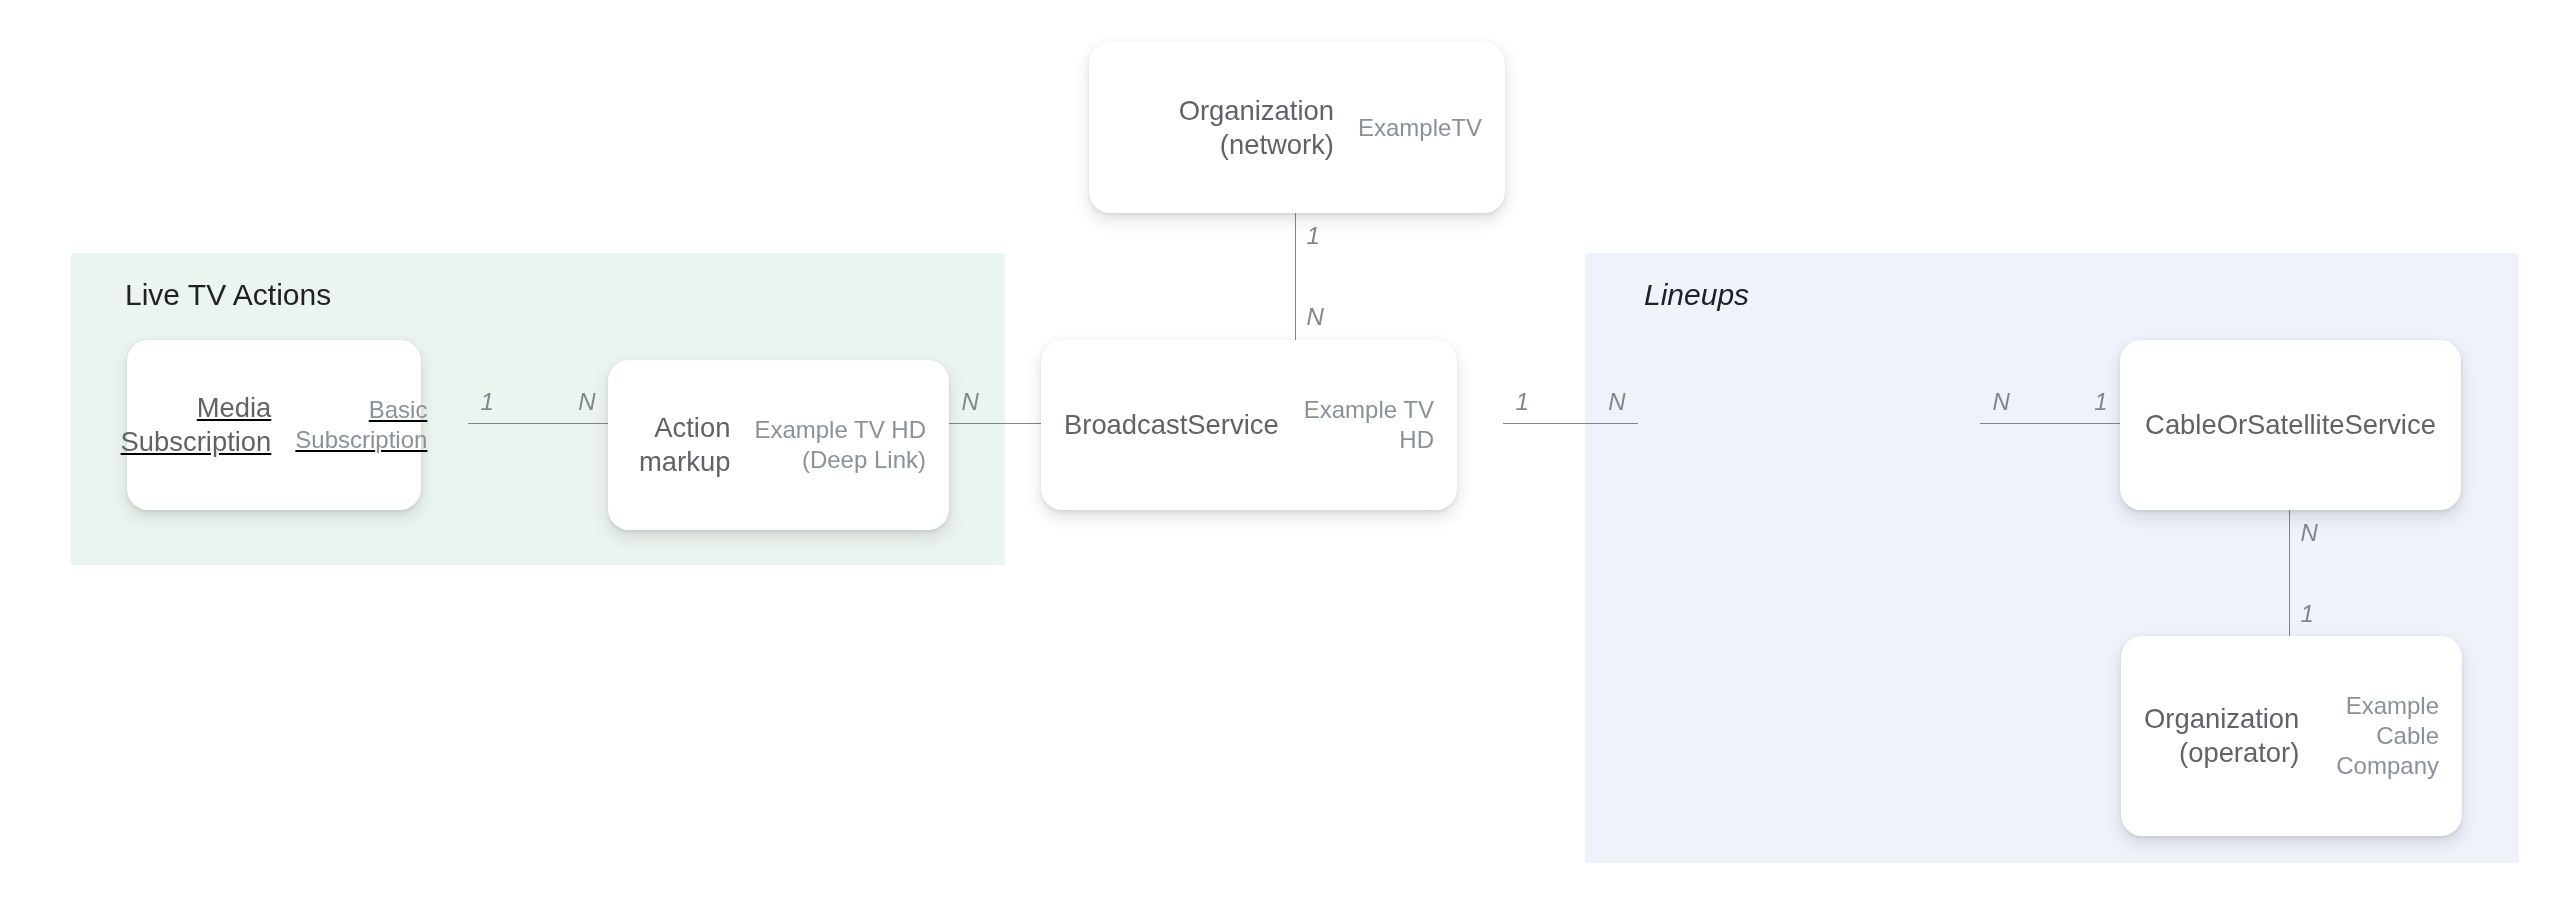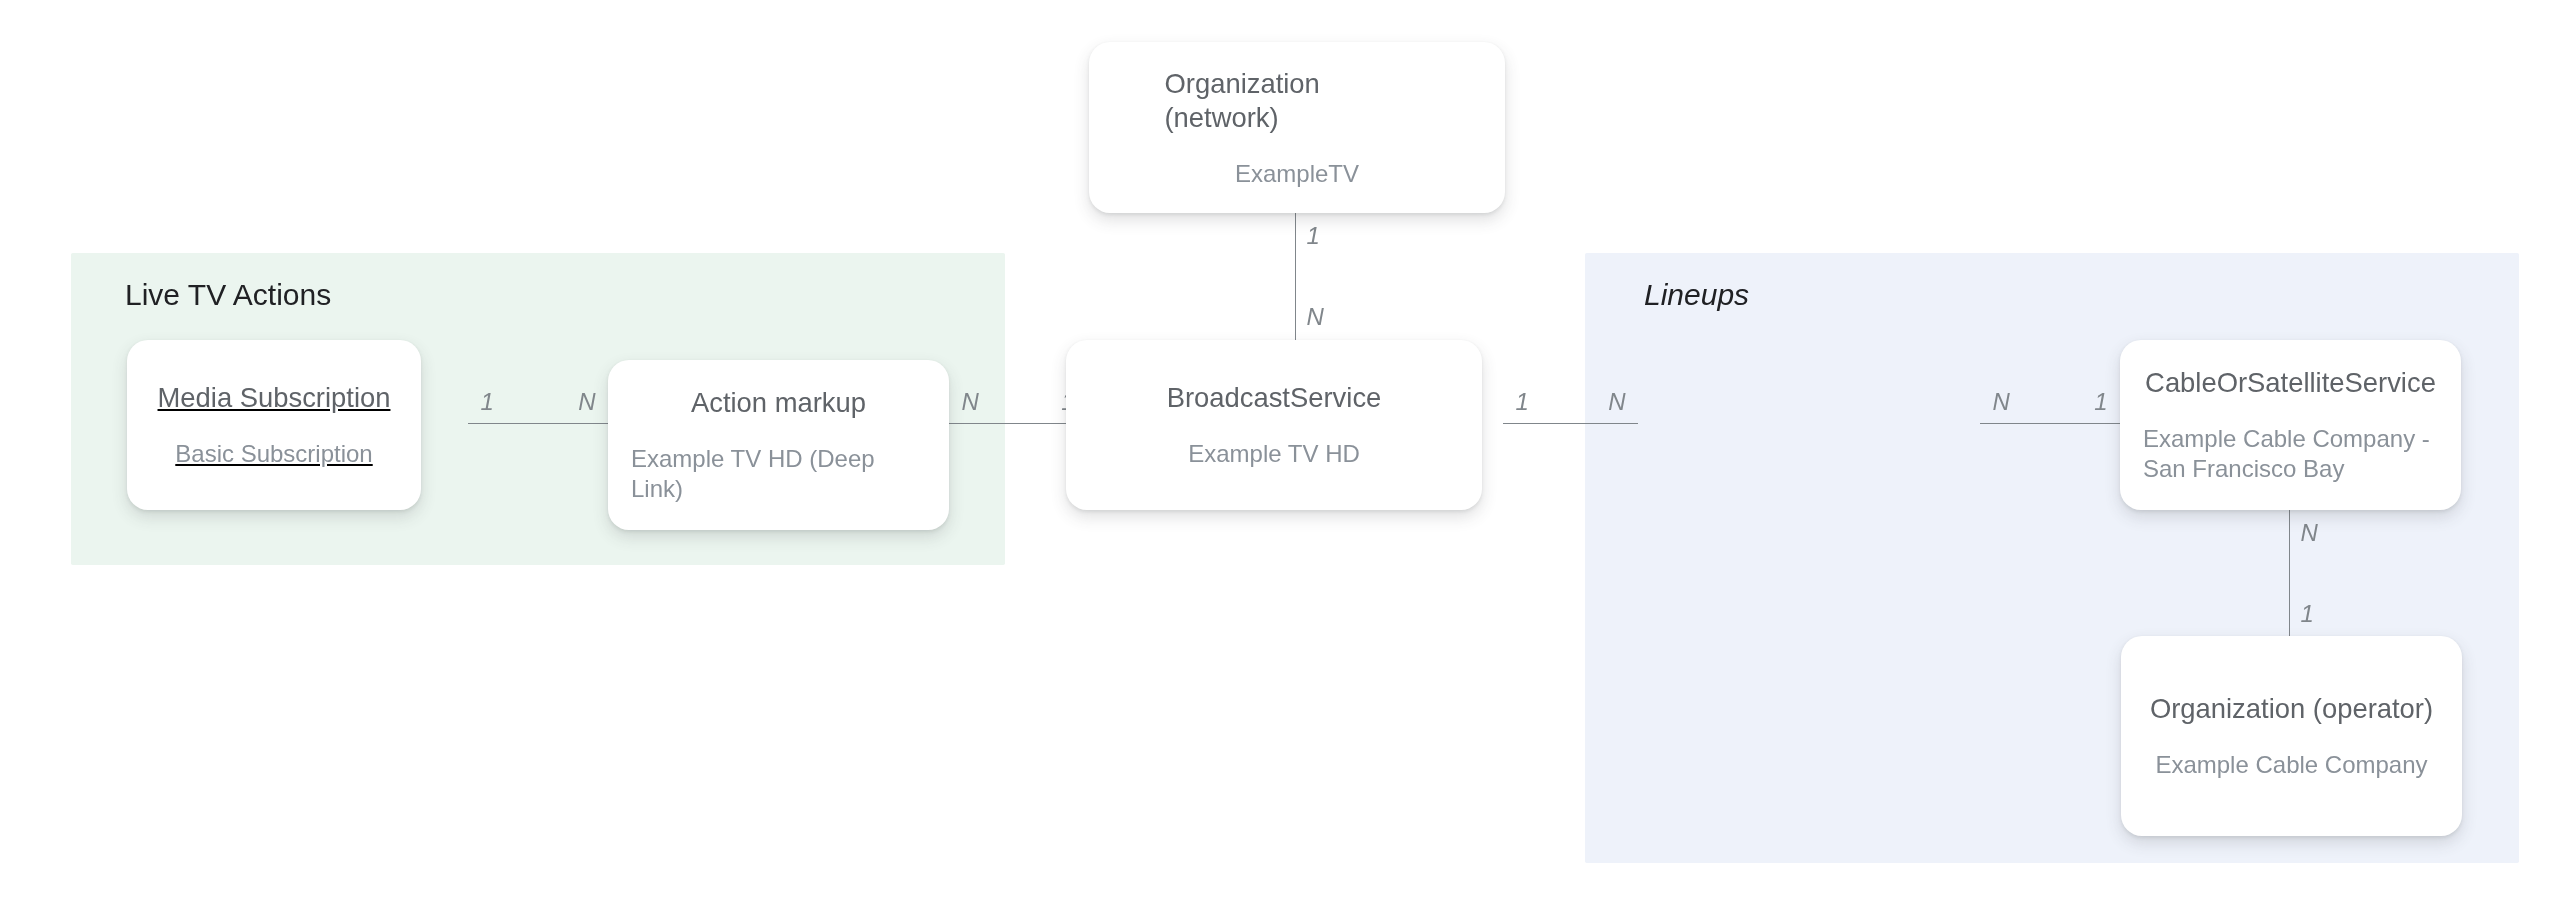--- a/index.html
+++ b/index.html
@@ -31,45 +31,45 @@
   }
   .region-live .region-title { left: 54px; top: 24px; }
   .region-lineups .region-title { left: 59px; top: 24px; font-style: italic; }
 
   .node {
     position: absolute;
     background: #ffffff;
     border-radius: 21px;
     box-shadow: 0 1.8px 3.5px rgba(60,64,67,0.10), 0 7px 16px rgba(60,64,67,0.16);
     display: flex;
-    flex-direction: column;
+    flex-direction: row;
     align-items: center;
     justify-content: center;
-    text-align: left;
+    text-align: right;
     gap: 24px;
     padding: 0 23px;
     box-sizing: border-box;
   }
   .node-title {
     font-size: 27.4px;
     line-height: 34px;
     color: #5f6368;
     font-weight: 400;
   }
   .node-title.narrow { max-width: 265px; }
   .node-subtitle {
     font-size: 24px;
     line-height: 30px;
     color: #8a9199;
     font-weight: 400;
   }
   .node-org-network      { left: 1089px; top: 42px;  width: 416px; height: 171px; }
   .node-media-sub        { left: 127px;  top: 340px; width: 294px; height: 170px; text-decoration: underline; }
   .node-action-markup    { left: 608px;  top: 340px; width: 341px; height: 170px; margin-top: 20px; }
-  .node-broadcast        { left: 1066px; top: 340px; width: 416px; height: 170px; }
+  .node-broadcast        { left: 1041px; top: 340px; width: 416px; height: 170px; }
   .node-tv-channel       { left: 1638px; top: 340px; width: 341px; height: 170px; }
   .node-cable-sat        { left: 2120px; top: 340px; width: 341px; height: 170px; }
   .node-org-operator     { left: 2121px; top: 636px; width: 341px; height: 200px; }
 
   .edge-h {
     position: absolute;
     height: 37px;
     border-bottom: 1.8px solid #80868b;
     box-sizing: border-box;
   }
@@ -157,21 +157,20 @@
   </div>
 
   <div class="node node-broadcast">
     <div class="node-title">BroadcastService</div>
     <div class="node-subtitle">Example TV HD</div>
   </div>
 
 
   <div class="node node-cable-sat">
     <div class="node-title">CableOrSatelliteService</div>
-    <div class="node-subtitle">Example Cable Company - San Francisco Bay</div>
   </div>
 
   <div class="node node-org-operator">
     <div class="node-title">Organization (operator)</div>
     <div class="node-subtitle">Example Cable Company</div>
   </div>
 
 </div>
 
 

